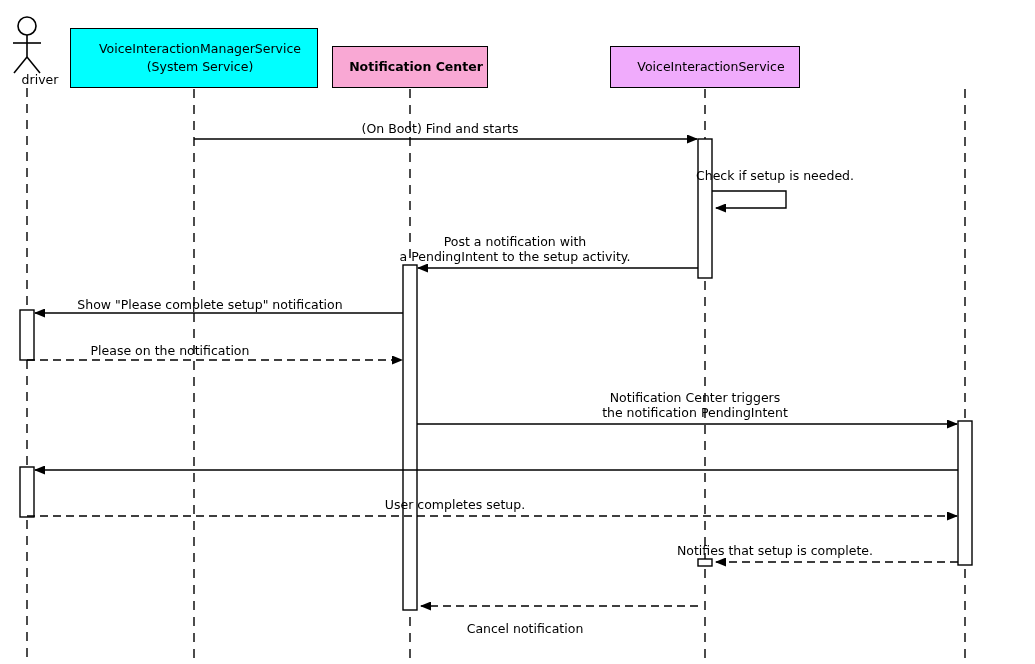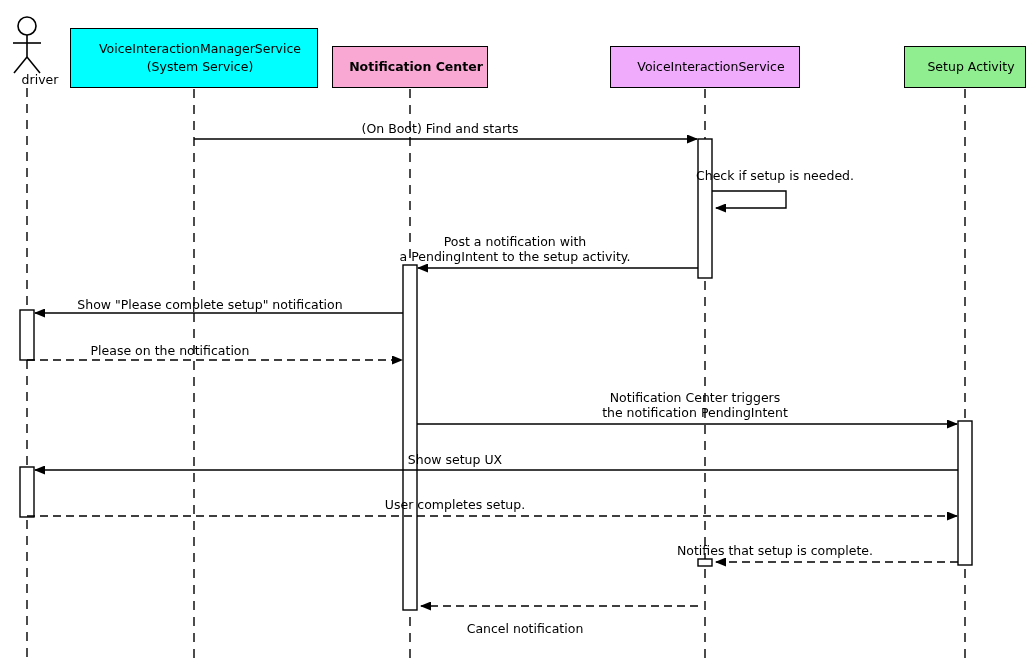--- a/index.html
+++ b/index.html
@@ -115,37 +115,35 @@
 
   <div class="actor-label" style="left:12px; top:72px; width:56px;">driver</div>
 
   <div class="lifeline-box" style="left:70px; top:28px; width:248px; height:60px; background:#00ffff;">VoiceInteractionManagerService
 (System Service)</div>
 
   <div class="lifeline-box" style="left:332px; top:46px; width:156px; height:42px; background:#f9a8d4;font-weight:bold;">Notification Center</div>
 
   <div class="lifeline-box" style="left:610px; top:46px; width:190px; height:42px; background:#f0abfc;">VoiceInteractionService</div>
 
-  <div class="lifeline-box" style="left:904px; top:46px; width:122px; height:42px; background:#90ee90;">Setup Activity</div>
 
   <div class="msg-label" style="left:330px; top:121px; width:220px;">(On Boot) Find and starts</div>
 
   <div class="msg-label" style="left:650px; top:168px; width:250px; text-align:center;">Check if setup is needed.</div>
 
   <div class="msg-label" style="left:330px; top:234px; width:370px; text-align:center;">Post a notification with
 a PendingIntent to the setup activity.</div>
 
   <div class="msg-label" style="left:40px; top:297px; width:340px;">Show "Please complete setup" notification</div>
 
   <div class="msg-label" style="left:40px; top:343px; width:260px;">Please on the notification</div>
 
   <div class="msg-label" style="left:500px; top:390px; width:390px; text-align:center;">Notification Center triggers
 the notification PendingIntent</div>
 
-  <div class="msg-label" style="left:330px; top:452px; width:250px;">Show setup UX</div>
 
   <div class="msg-label" style="left:330px; top:497px; width:250px;">User completes setup.</div>
 
   <div class="msg-label" style="left:620px; top:543px; width:310px; text-align:center;">Notifies that setup is complete.</div>
 
   <div class="msg-label" style="left:400px; top:589px; width:250px; text-align:center;margin-top:32px;">Cancel notification</div>
 
 </div>
 
 </body></html>

